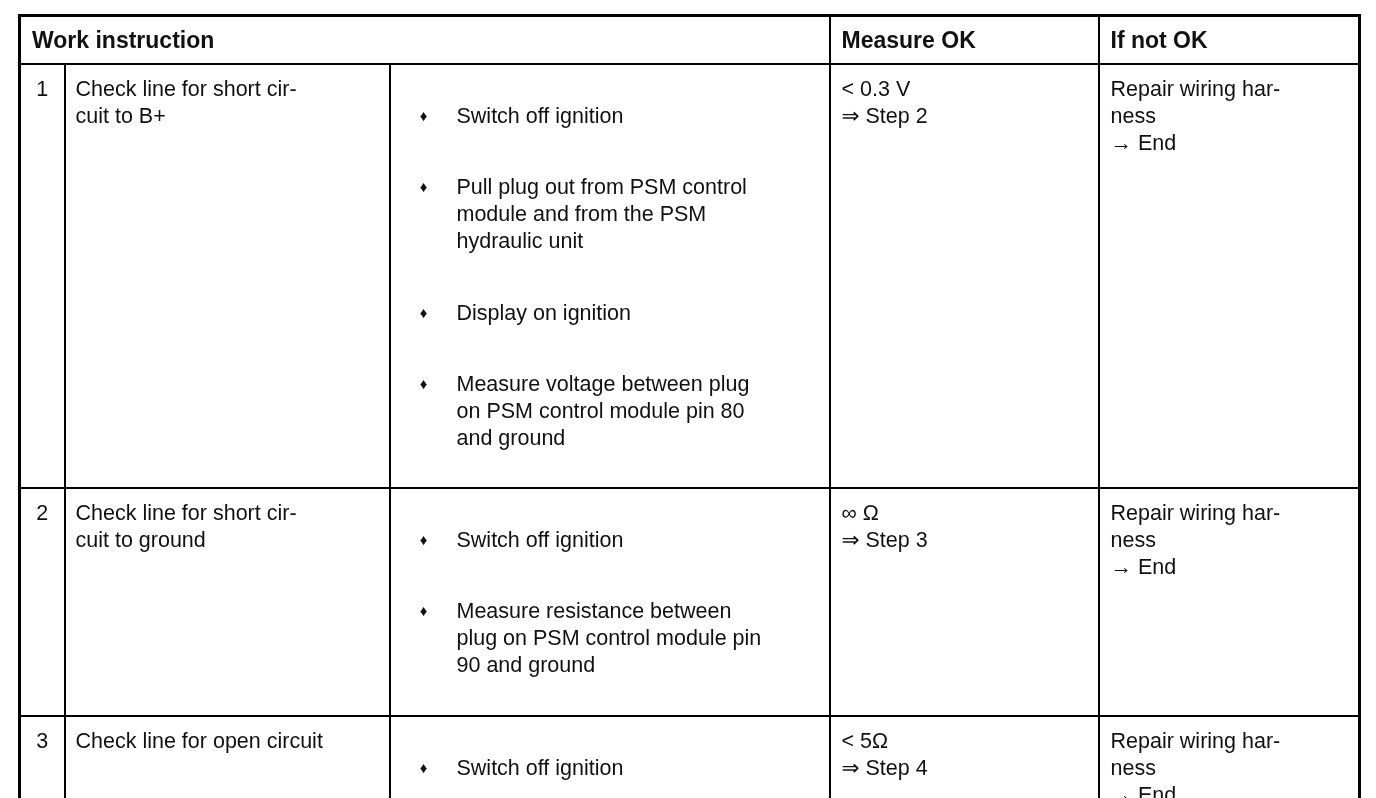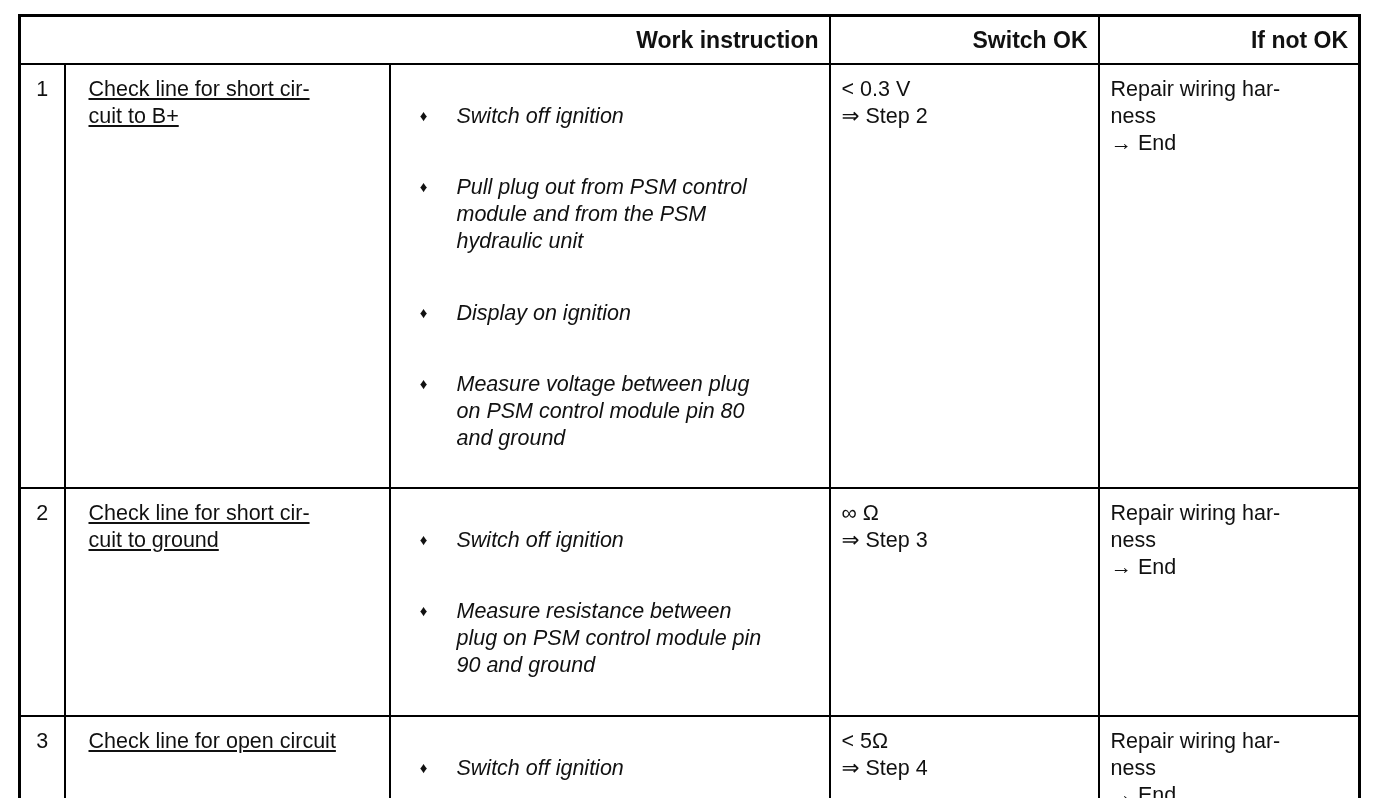--- a/index.html
+++ b/index.html
@@ -20,72 +20,71 @@
   .doc-table th, .doc-table td {
     border: 2px solid #000;
     vertical-align: top;
     font-size: 21.5px;
     line-height: 1.26;
     white-space: pre-line;
   }
   .doc-table thead th {
     font-size: 23px;
     font-weight: bold;
-    text-align: right;
+    text-align: left;
     padding: 9px 10px 8px 11px;
     height: 48px;
     vertical-align: middle;
   }
   tr.row-1 td { height: 316px; }
   tr.row-2 td { height: 154px; }
   tr.row-3 td { height: 195px; }
   td.num-cell {
     text-align: center;
     padding-top: 11px;
   }
   td.check-cell {
-    padding: 11px 8px 8px 23px;
-    text-decoration: underline;
+    padding: 11px 8px 8px 10px;
   }
   td.steps-cell {
     padding: 11px 6px 8px 0;
   }
   td.display-cell, td.ifnot-cell {
     padding: 11px 8px 16px 11px;
   }
   .step {
     display: flex;
     align-items: flex-start;
     margin-bottom: 17px;
   }
   .step:last-child { margin-bottom: 0; }
   .bullet {
     flex: 0 0 66px;
     text-align: center;
     font-size: 15px;
     padding-top: 4px;
     white-space: normal;
   }
-  .step-text { flex: 1 1 auto; font-style: italic; }
+  .step-text { flex: 1 1 auto; }
 </style>
 </head>
 <body>
 
 <table class="doc-table">
   <colgroup>
     <col style="width:45px">
     <col style="width:325px">
     <col style="width:440px">
     <col style="width:269px">
     <col style="width:261px">
   </colgroup>
   <thead>
     <tr>
       <th colspan="3">Work instruction</th>
-      <th>Switch OK</th>
+      <th>Measure OK</th>
       <th>If not OK</th>
     </tr>
   </thead>
   <tbody>
     <tr class="row-1">
       <td class="num-cell">1</td>
       <td class="check-cell">Check line for short cir-
 cuit to B+</td>
       <td class="steps-cell">
         <div class="step">

